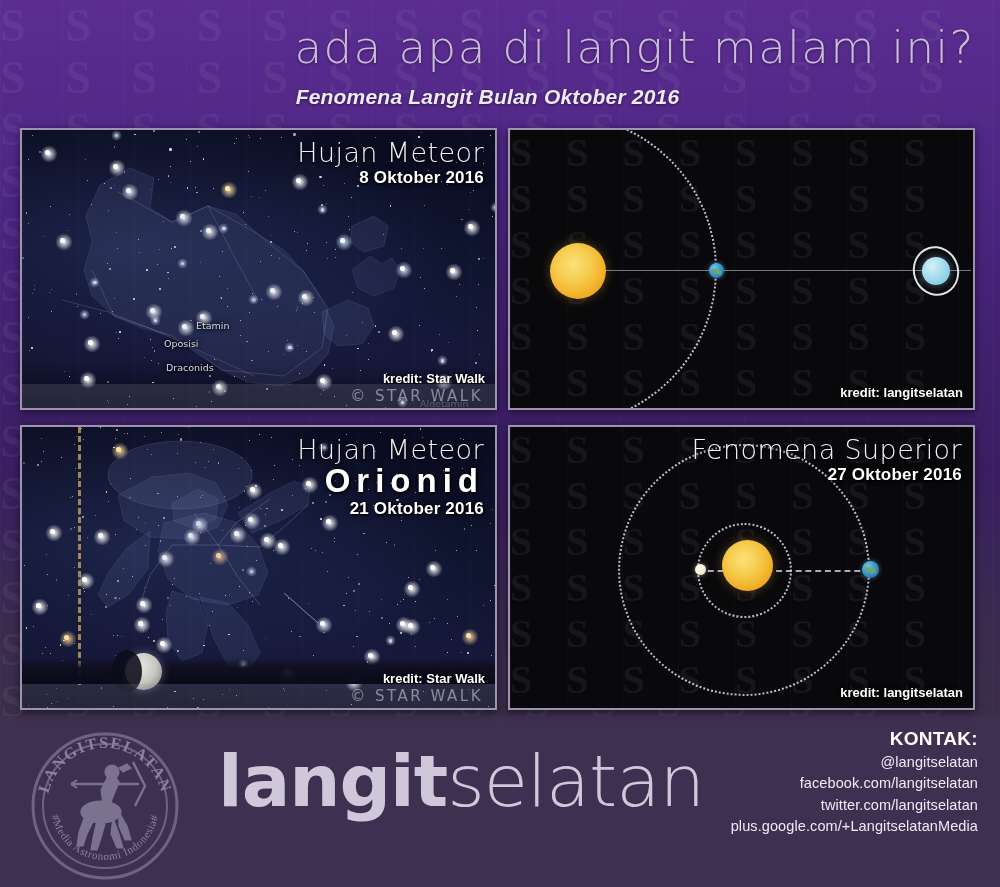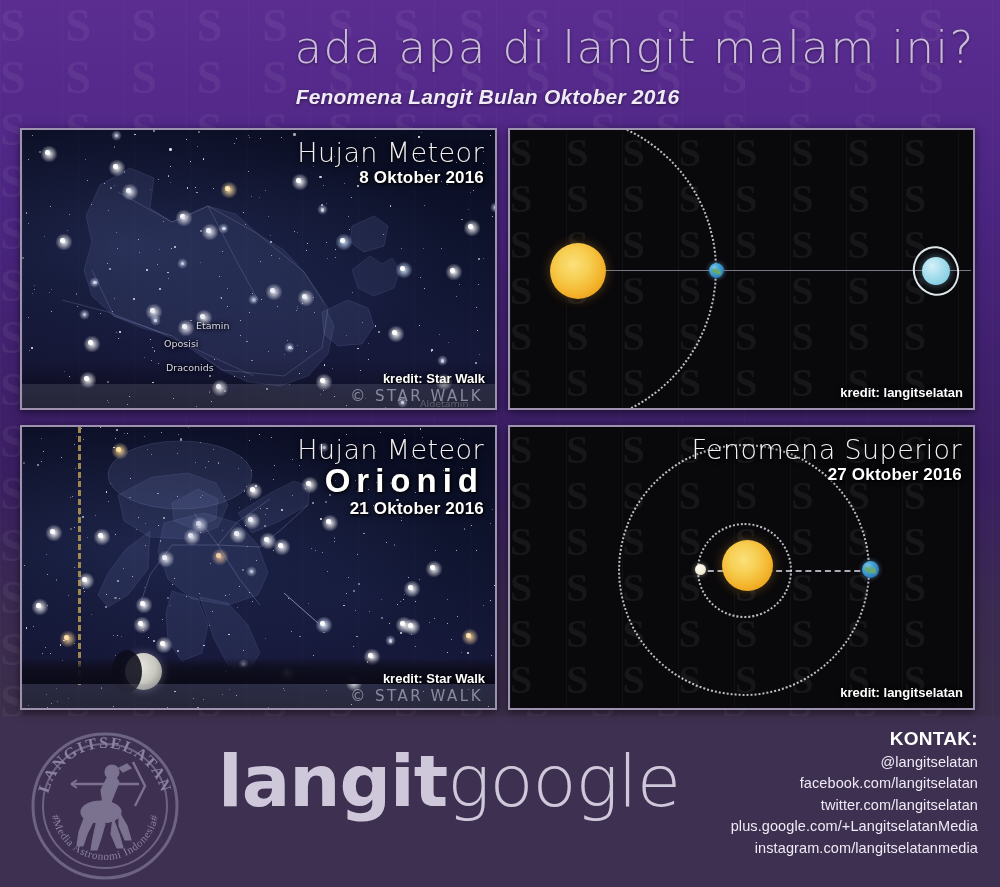--- a/index.html
+++ b/index.html
@@ -1126,25 +1126,24 @@
         <circle cx="85" cy="44" r="7"></circle>
         <path d="M92,40 L100,36 L104,40 L96,44 Z"></path>
         <path d="M44,56 L112,56" stroke-width="2.4"></path>
         <path d="M44,56 L50,52 M44,56 L50,60" stroke-width="2"></path>
         <path d="M106,34 L118,58 L108,78" fill="none" stroke-width="2.4"></path>
       </g>
     </svg>
   </div>
 
   <div class="brand">
-    <span class="b1">langit</span><span class="b2">google</span>
+    <span class="b1">langit</span><span class="b2">selatan</span>
   </div>
 
   <div class="contact">
     <div class="contact-title">KONTAK:</div>
     <div class="contact-line">@langitselatan</div>
     <div class="contact-line">facebook.com/langitselatan</div>
     <div class="contact-line">twitter.com/langitselatan</div>
     <div class="contact-line">plus.google.com/+LangitselatanMedia</div>
-    <div class="contact-line">instagram.com/langitselatanmedia</div>
   </div>
 
 </div>
 
 </body></html>

